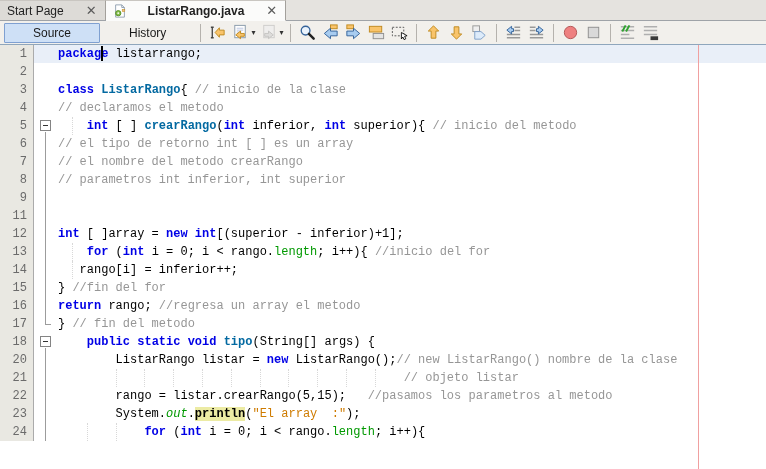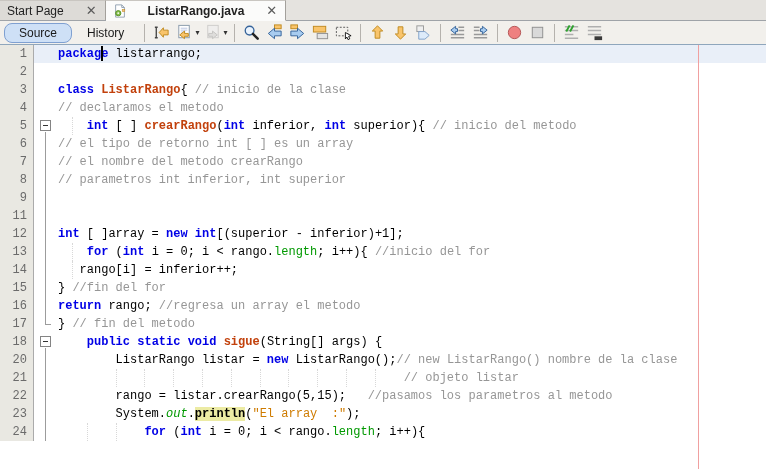--- a/index.html
+++ b/index.html
@@ -17,22 +17,22 @@
                   margin-bottom:-1px; z-index:2; }
   .tab.selected .tab-label { font-weight:bold;text-align:center; }
   .tab-close { color:#5a5a5a; font-size:13px; line-height:13px; padding:0 1px; }
   .file-icon svg { display:block; }
   .tab-fill { flex:1; }
 
   
   .toolbar { height:24px; background:var(--toolbarBg); display:flex; align-items:center;
              padding-left:4px; border-bottom:1px solid #8FA6BC; }
   .tbtn { font-family:"Liberation Sans",sans-serif; font-size:12px; color:#1a1a1a;
-          background:transparent; border:1px solid transparent; padding:2px 14px;
-          border-radius:8px; }
+          background:transparent; border:1px solid transparent; padding:2px 28px;
+          border-radius:1px; }
   .tbtn.active { background:var(--srcBtnBg); border:1px solid var(--srcBtnBorder); }
   .tsep { width:1px; height:18px; background:#B5B2AD; margin:0 5px; display:inline-block; }
   #tb-icons { display:flex; align-items:center; }
   .tico { display:inline-flex; align-items:center; padding:1px 2px; }
   .tico svg { width:19px; height:19px; display:block; }
   .dd { font-size:8px; color:#333; margin-left:1px; }
 
   
   .editor { position:absolute; top:45px; left:0; right:0; bottom:0; background:#fff;
             overflow:hidden; }
@@ -57,21 +57,21 @@
           background:#fff; border:1px solid #848484; }
   .fbox::after { content:""; position:absolute; left:2px; right:2px; top:4px;
                  height:1px; background:#333; }
 
   .kw { color:var(--kw); font-weight:bold; }
   .pl { color:#000; }
   .cm { color:var(--comment);margin-top:14px; }
   .st { color:var(--string); }
   .fd { color:var(--field); }
   .fi { color:var(--field); font-style:italic; }
-  .bd { color:#c2410c; font-weight:bold; }
+  .bd { color:#0369a1; font-weight:bold; }
   .hl { color:#000; font-weight:bold; background:var(--occurrence); }
 
   .guide { position:absolute; top:0; bottom:0; width:0;
            border-left:1px dotted var(--guide); }
   .caret { position:absolute; top:1px; width:2px; height:15px; background:#000; z-index:4; }
   .margin-line { position:absolute; top:0; bottom:0; width:1px;
                  background:var(--marginLine); z-index:3; }
 </style>
 </head>
 <body>
@@ -334,21 +334,21 @@
             <span class="hline"></span>
           </div>
           <div class="code"><span class="pl">} </span><span class="cm">// fin del metodo</span></div>
         </div>
         <div class="row">
           <div class="gut">18</div>
           <div class="fold f-start">
             <span class="vline"></span>
             <span class="fbox"></span>
           </div>
-          <div class="code"><span class="pl">    </span><span class="kw">public</span><span class="pl"> </span><span class="kw">static</span><span class="pl"> </span><span class="kw">void</span><span class="pl"> </span><span class="bd">sigue</span><span class="pl">(String[] args) {</span></div>
+          <div class="code"><span class="pl">    </span><span class="kw">public</span><span class="pl"> </span><span class="kw">static</span><span class="pl"> </span><span class="kw">void</span><span class="pl"> </span><span class="bd">tipo</span><span class="pl">(String[] args) {</span></div>
         </div>
         <div class="row">
           <div class="gut">20</div>
           <div class="fold f-mid">
             <span class="vline"></span>
           </div>
           <div class="code"><span class="pl">        ListarRango listar = </span><span class="kw">new</span><span class="pl"> ListarRango();</span><span class="cm">// new ListarRango() nombre de la clase</span></div>
         </div>
         <div class="row">
           <div class="gut">21</div>

